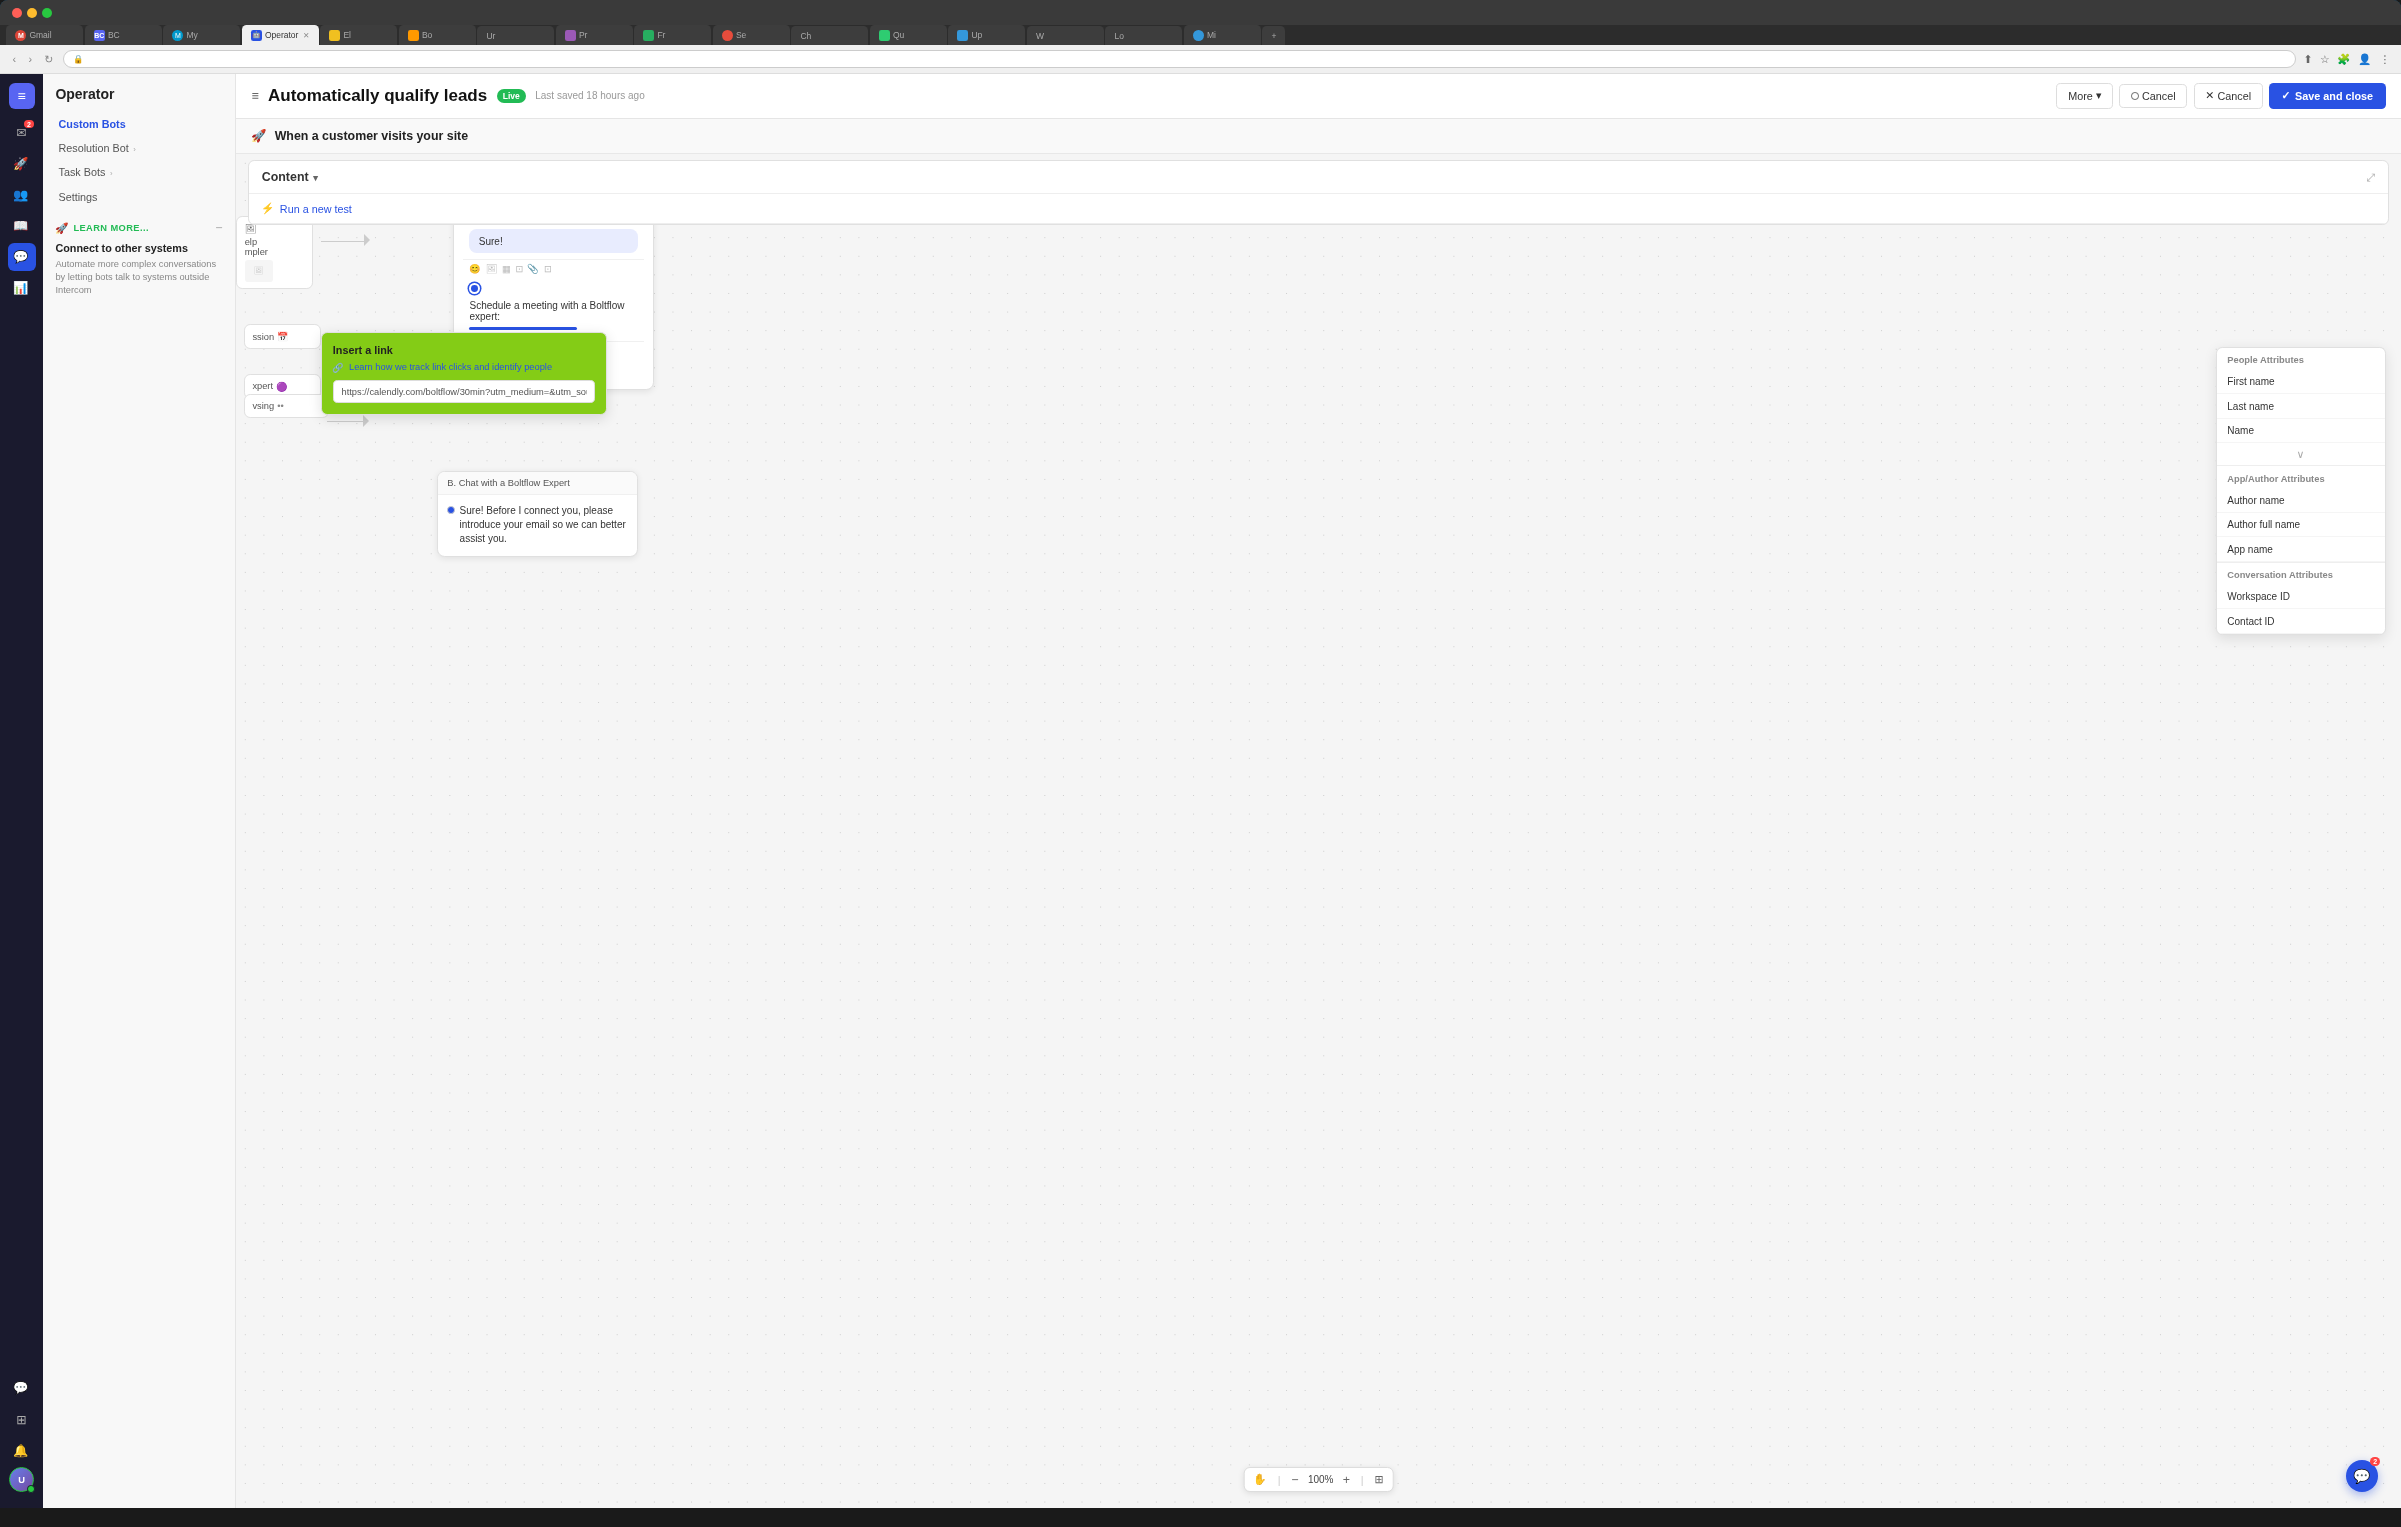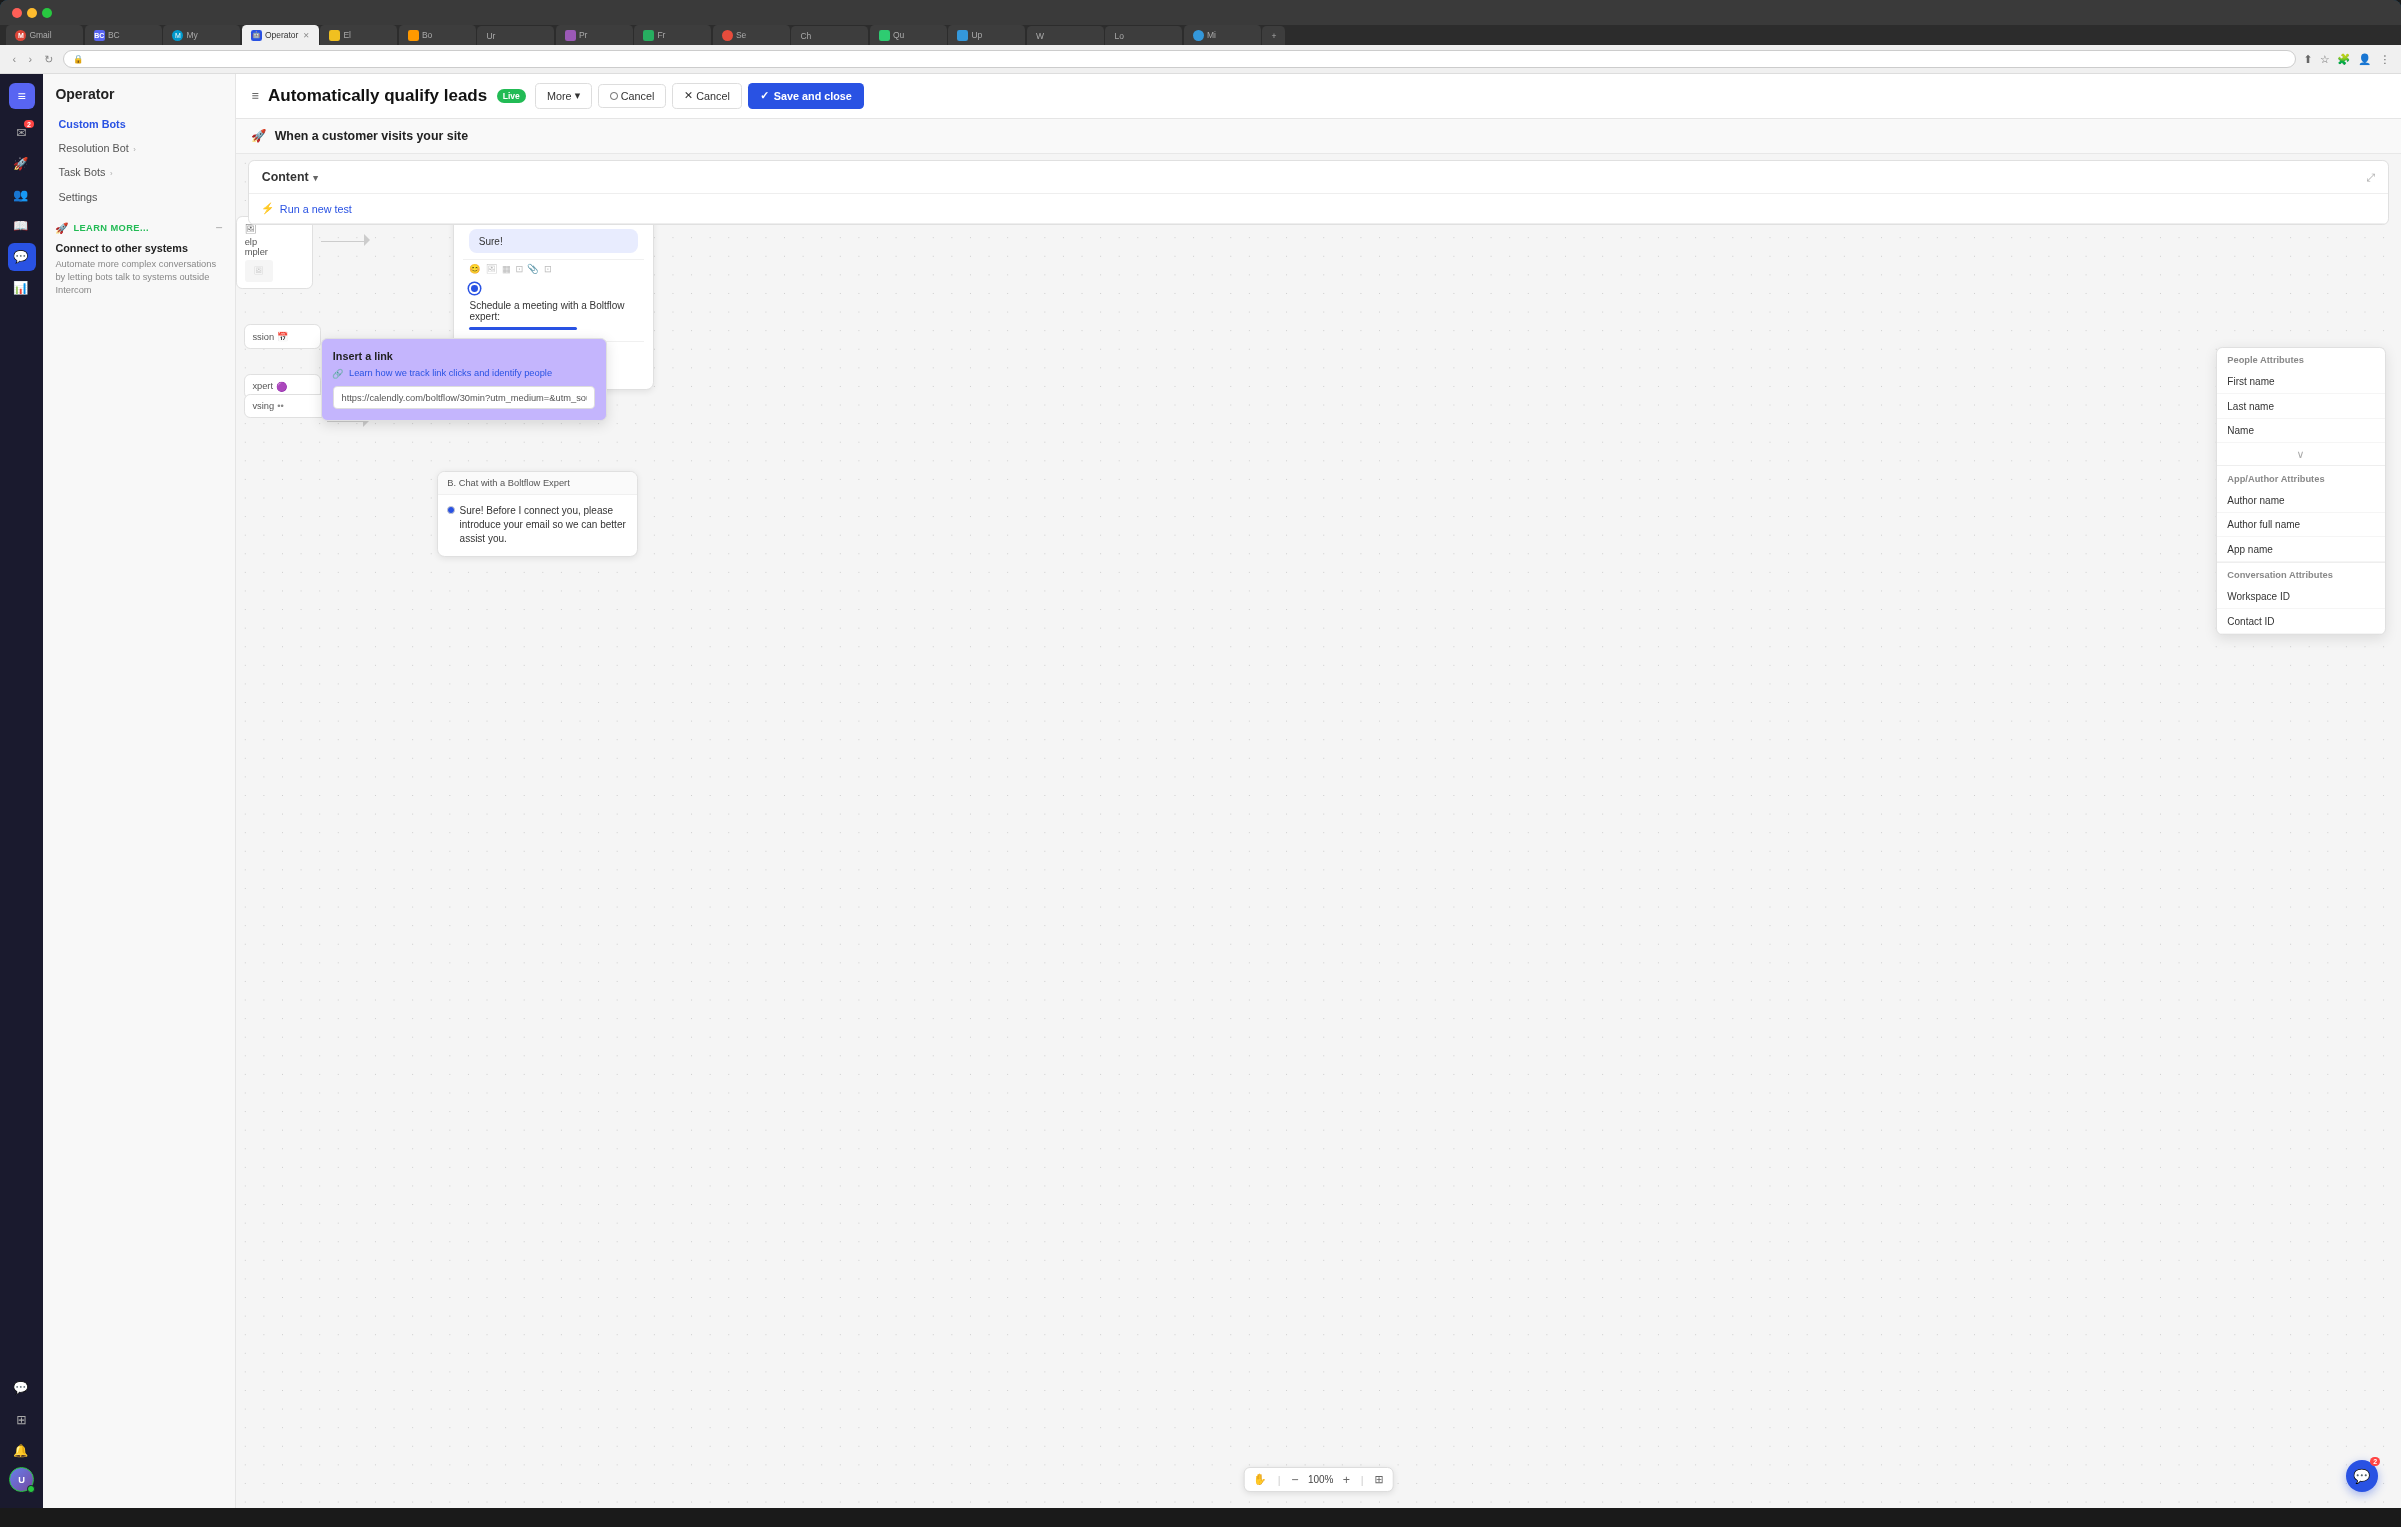--- a/index.html
+++ b/index.html
@@ -390,23 +390,23 @@
     }
     .msg-icon { color: #bbb; font-size: 9.3px; cursor: pointer; }
     .typing-dot {
       width: 6.2px; height: 6.2px; border-radius: 50%;
       background: #2952e3;
     }
 
     
     .insert-link-popup {
       position: absolute;
-      top: 184px;
+      top: 178px;
       left: 85px;
-      background: #c4b5fd;
+      background: #84cc16;
       border: 0.8px solid #e0e0e0;
       border-radius: 6.2px;
       padding: 10.8px;
       box-shadow: 0 3.1px 12.4px rgba(0,0,0,0.12);
       width: 286px;
       z-index: 20;
     }
     .insert-link-title {
       font-size: 10.8px;
       font-weight: 600;
@@ -725,20 +725,21 @@
       <div class="connect-desc">Automate more complex conversations by letting bots talk to systems outside Intercom</div>
     </div>
   </div>
 
   <div class="main-content">
 
     <div class="page-header">
       <span class="header-menu-icon">≡</span>
       <h1 class="page-title">Automatically qualify leads</h1>
       <span class="live-badge">Live</span>
+      <span class="last-saved">Last saved 18 hours ago</span>
       <div class="header-actions">
         <button class="btn-more">
           <span>More</span>
           <span>▾</span>
         </button>
         <button class="btn-preview">
           <span style="width:7.7px;height:7.7px;border-radius:50%;border:1.5px solid #666;display:inline-block;"></span>
           <span>Cancel</span>
         </button>
         <button class="btn-cancel">

